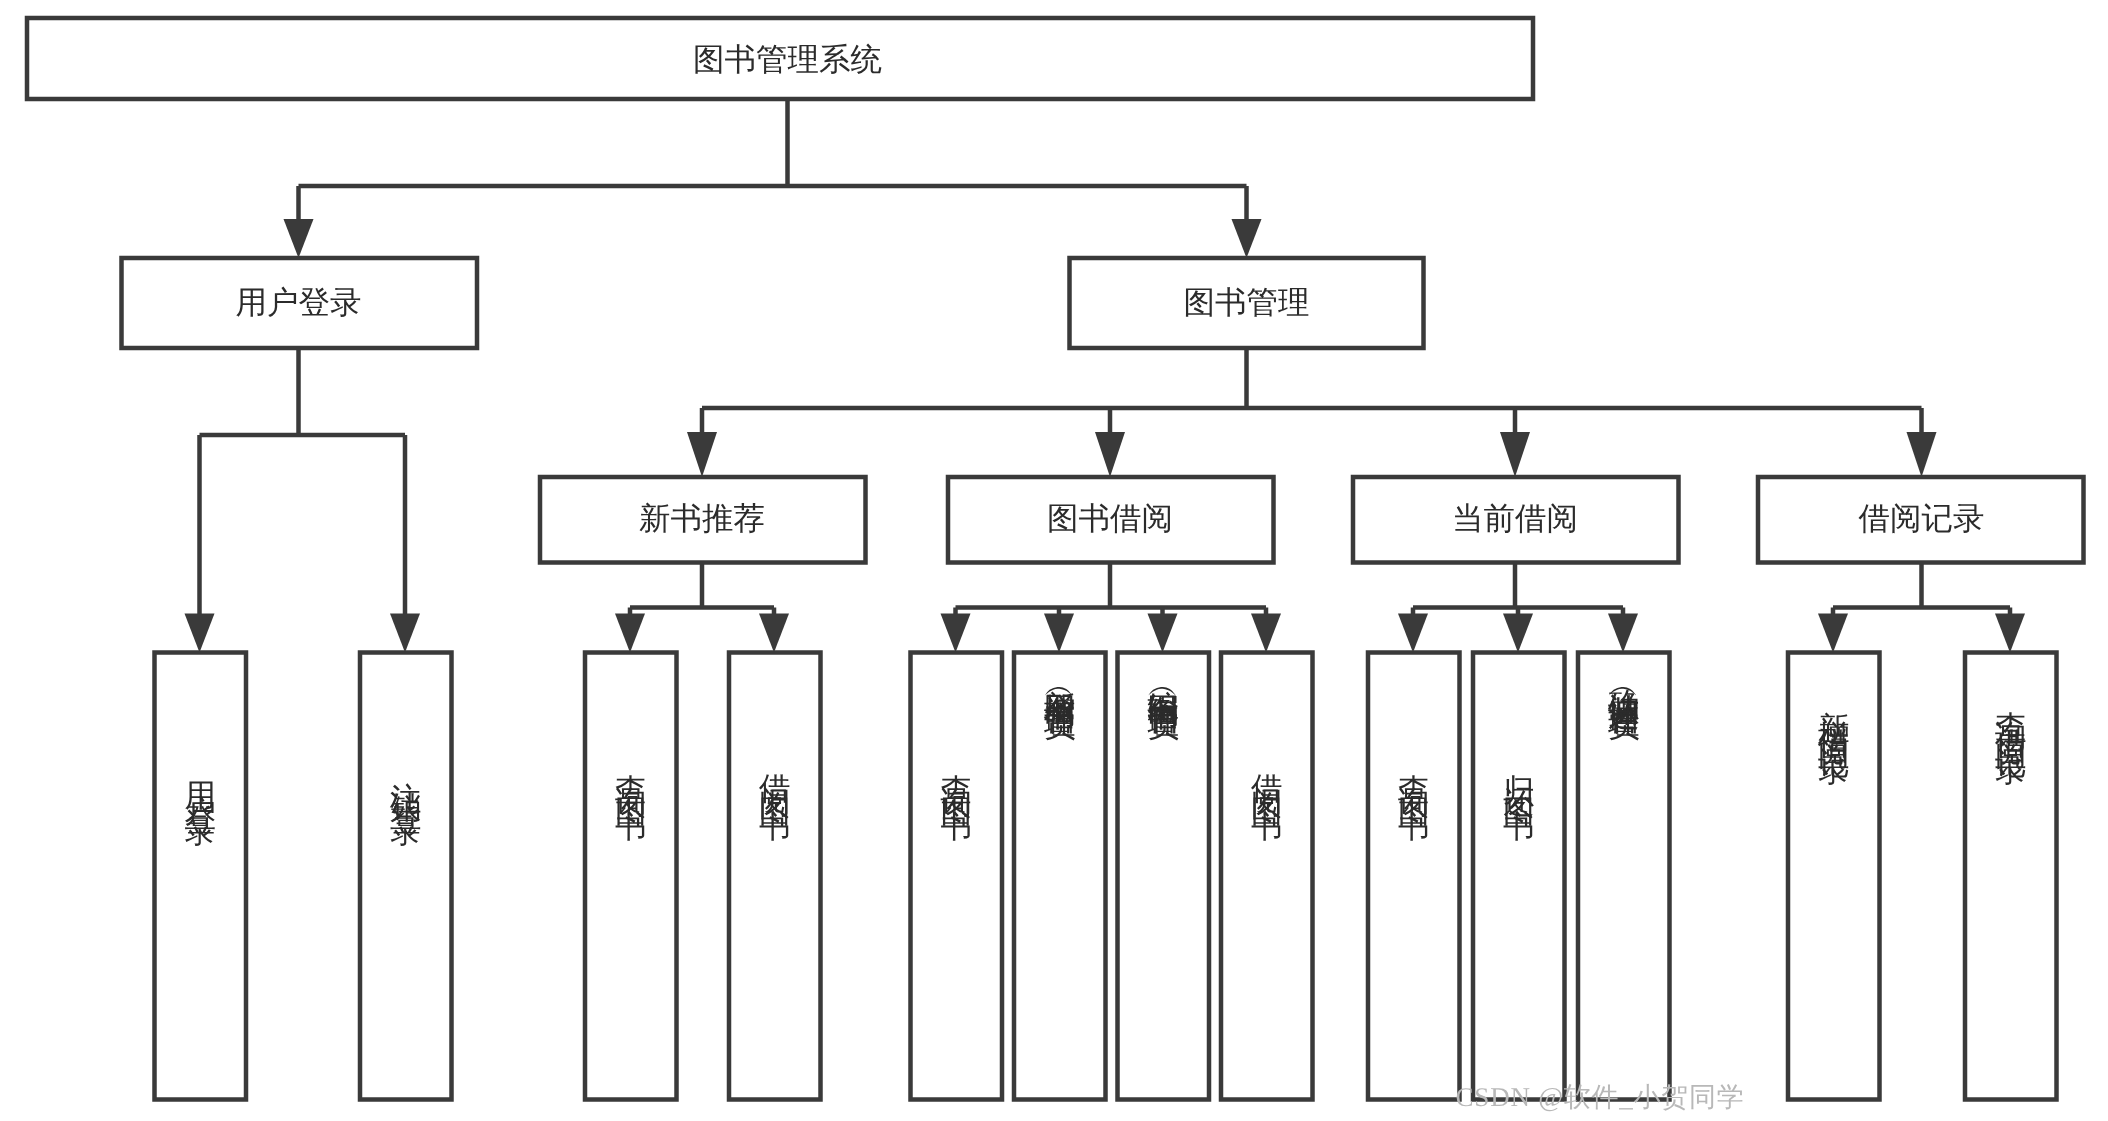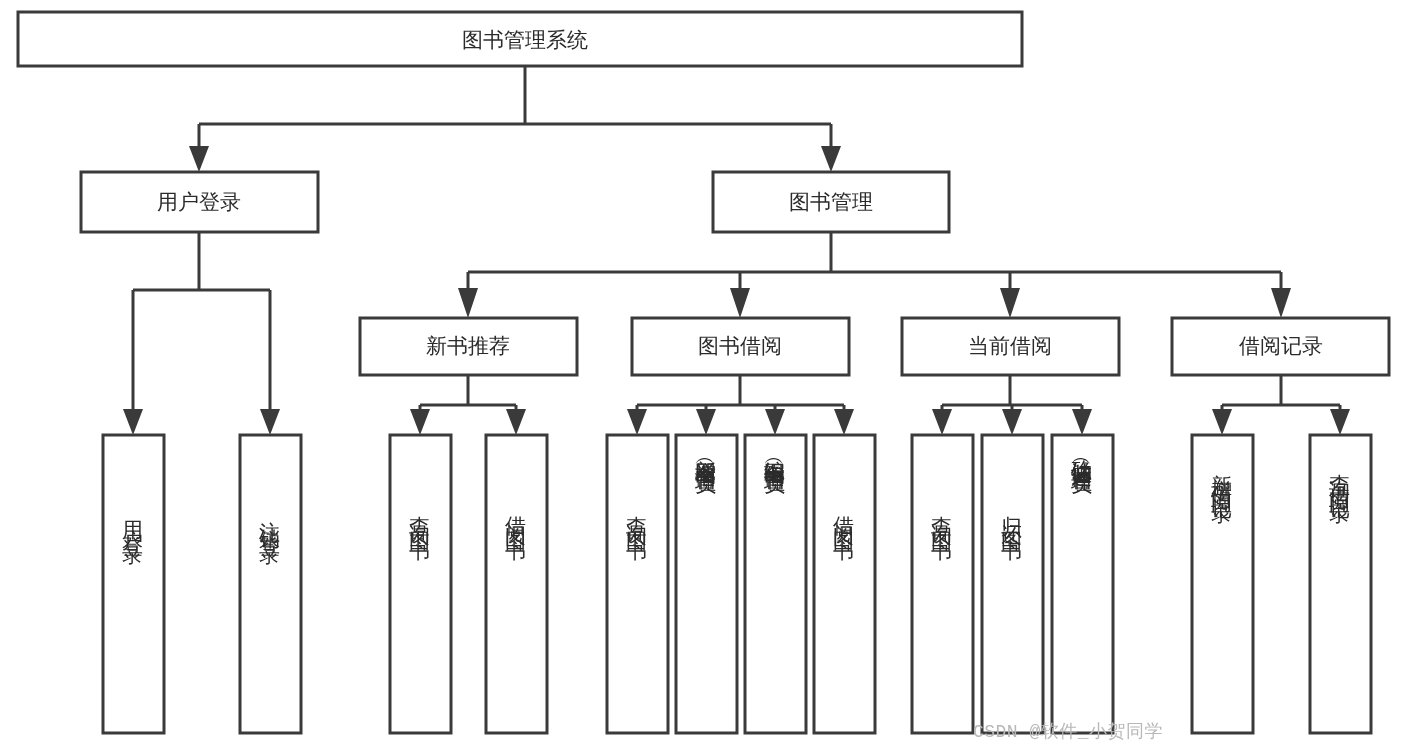--- a/index.html
+++ b/index.html
@@ -51,21 +51,21 @@
   .node-label-v {
     fill: #2b2b2b;
     font-family: "Liberation Sans", "DejaVu Sans", sans-serif;
     font-size: 21px;
     text-anchor: middle;
   }
   .watermark {
     position: absolute;
     right: 8px;
     bottom: 4px;
-    font-family: Liberation Mono, monospace;
+    font-family: Liberation Serif, serif;
     font-size: 18px;
     color: #b8b8b8;
     white-space: nowrap;
     letter-spacing: 0.5px;
   }
 </style>
 </head>
 <body>
 
 <div id="diagram-root">

